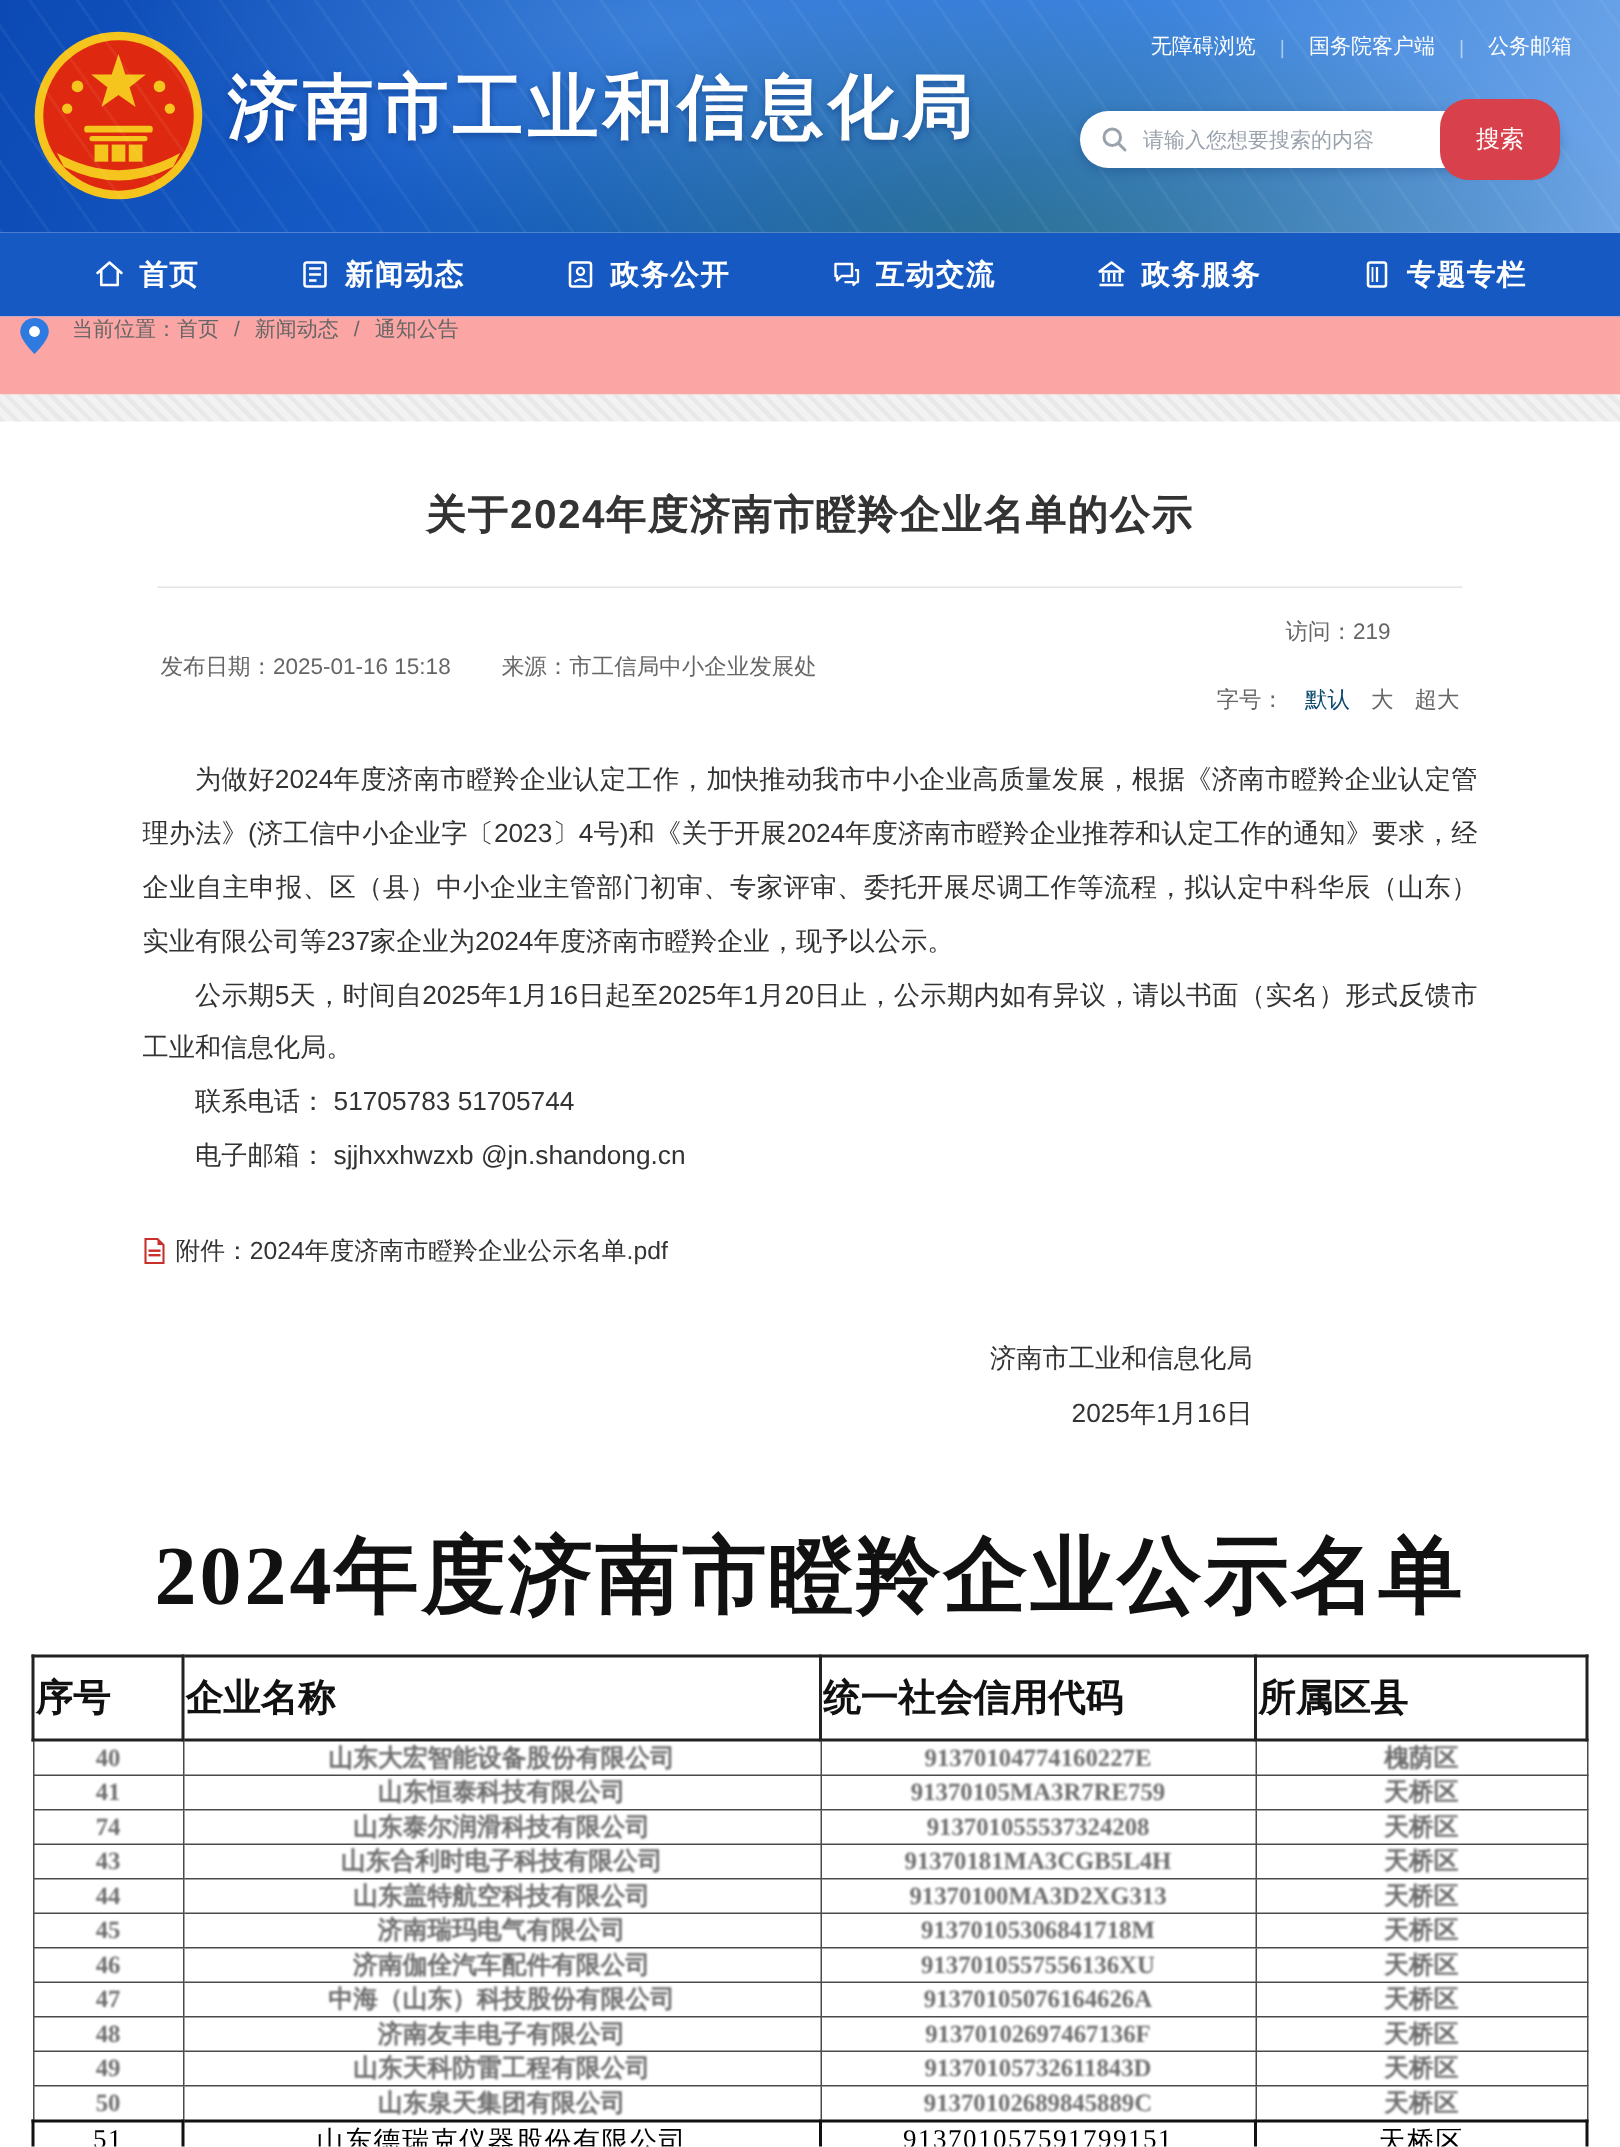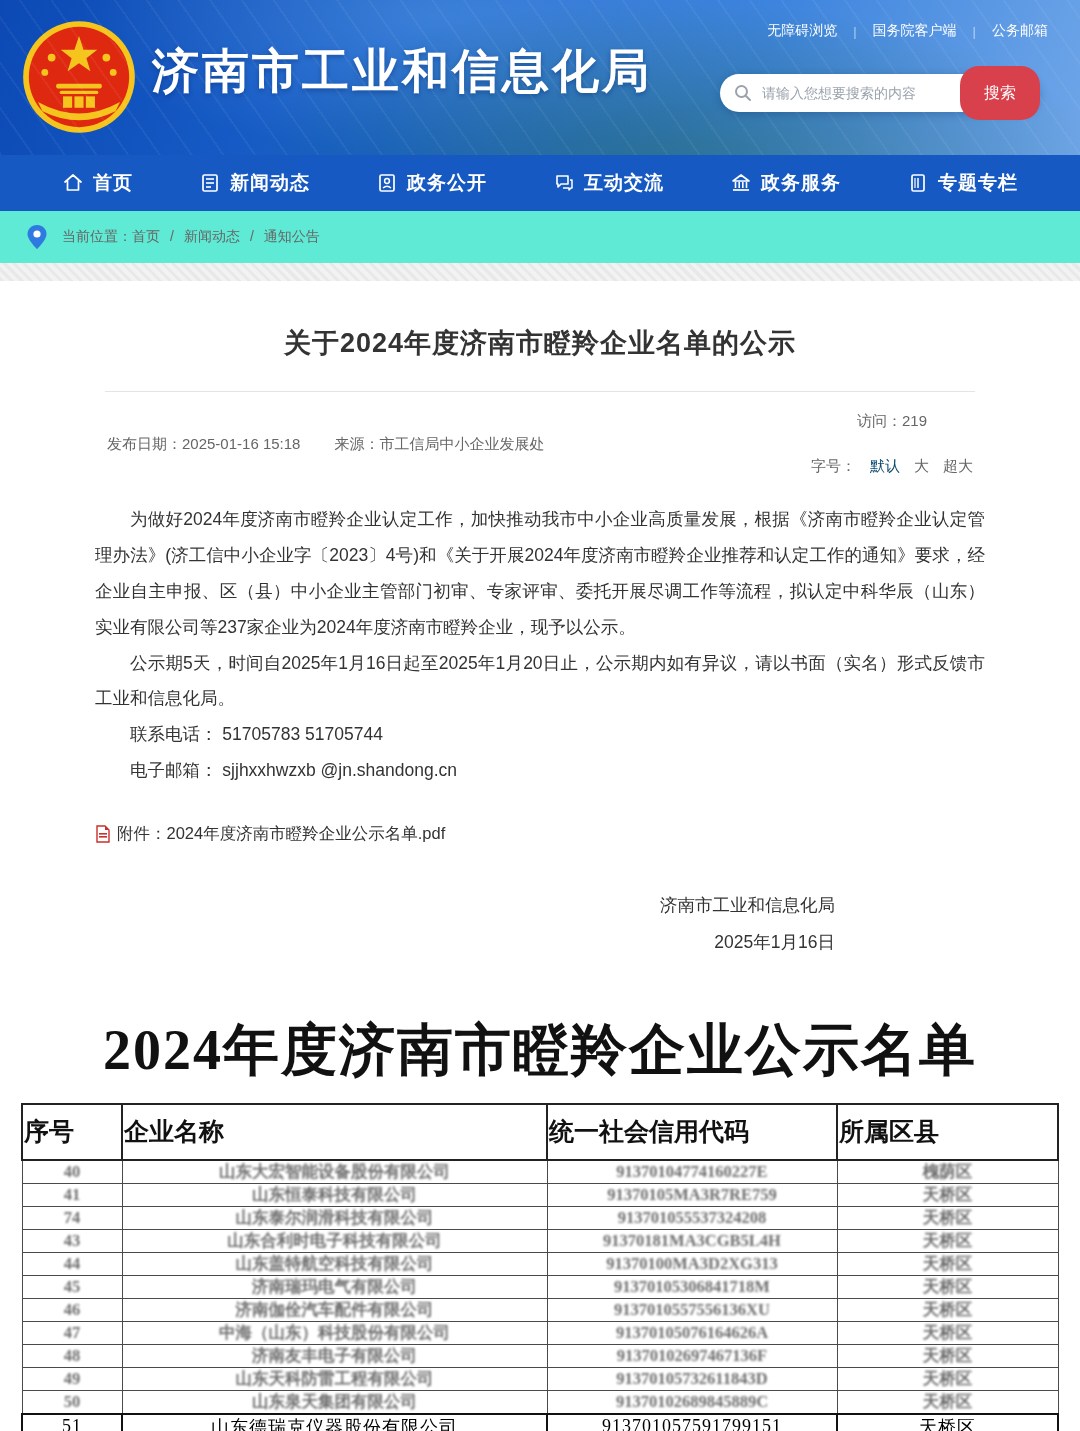--- a/index.html
+++ b/index.html
@@ -47,21 +47,21 @@
   }
   
   .mainnav{
     height:56px;background:#1659c2;display:flex;align-items:center;
     justify-content:space-between;padding:0 62px;
   }
   .nav-item{display:flex;align-items:center;gap:9px;color:#fff;cursor:pointer;white-space:nowrap;}
   .nav-item .lbl{font-size:19px;font-weight:bold;letter-spacing:1px;}
   .nav-item svg{display:block;}
   
-  .crumbbar{height:52px;background:#5eead4;display:flex;align-items:center;padding-left:26px;}
+  .crumbbar{height:52px;background:#fca5a5;display:flex;padding-left:12px;}
   .crumbbar .pin{margin-right:14px;}
   .crumbbar,.crumbbar span{font-size:14px;color:#666;}
   .crumb-link{cursor:pointer;}
   .crumb-sep{margin:0 10px;color:#999;}
   .grayband{
     height:18px;margin:0;
     background:repeating-linear-gradient(45deg,#e3e3e3 0 3px,#efefef 3px 7px);
     opacity:.8;
   }
   

